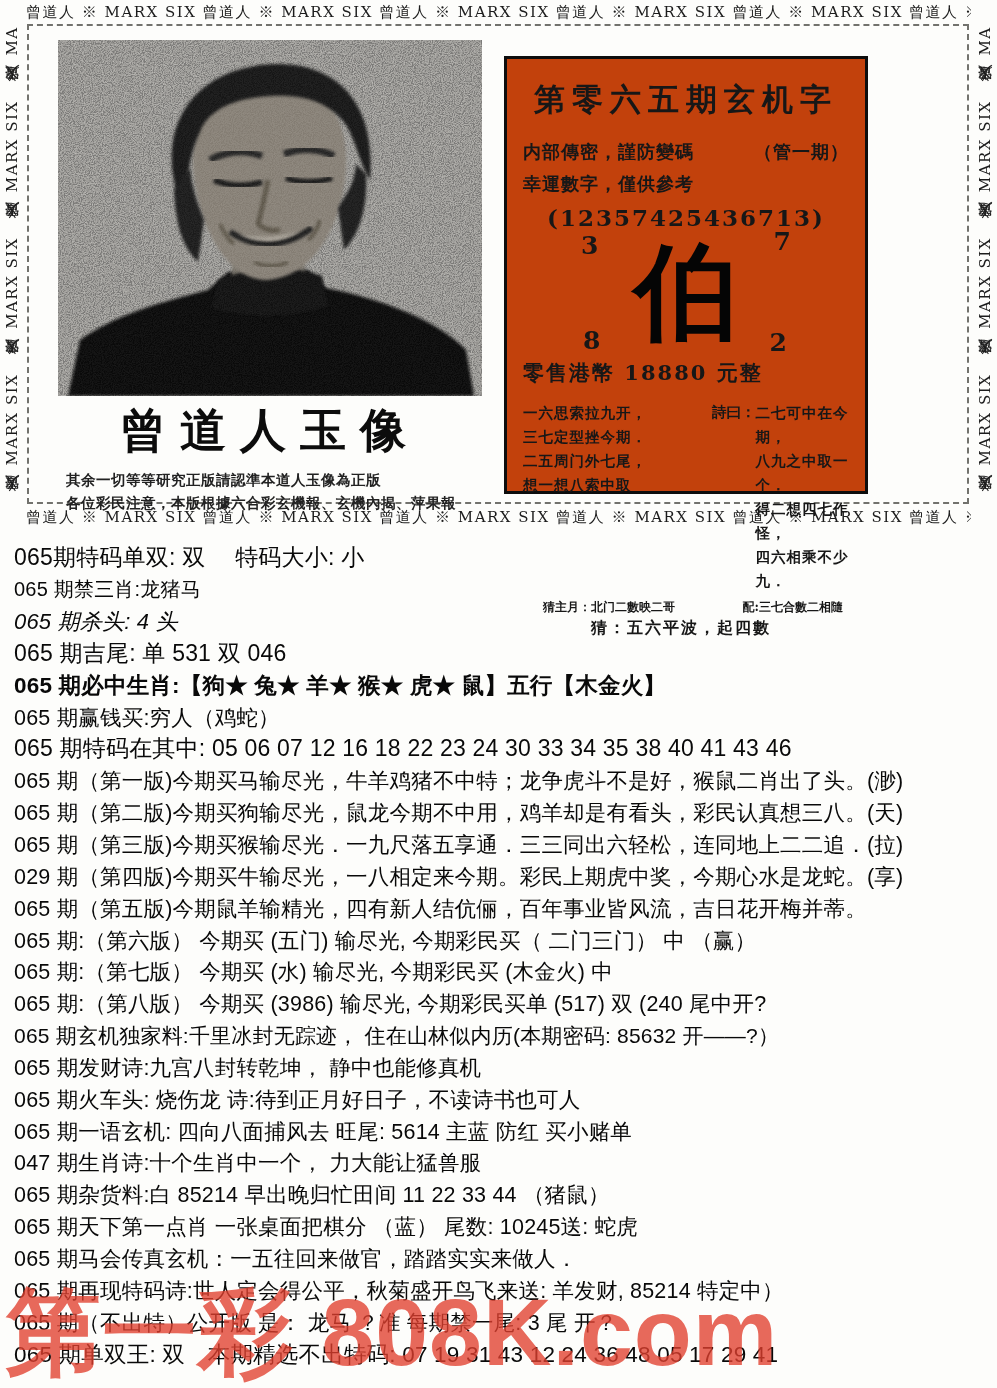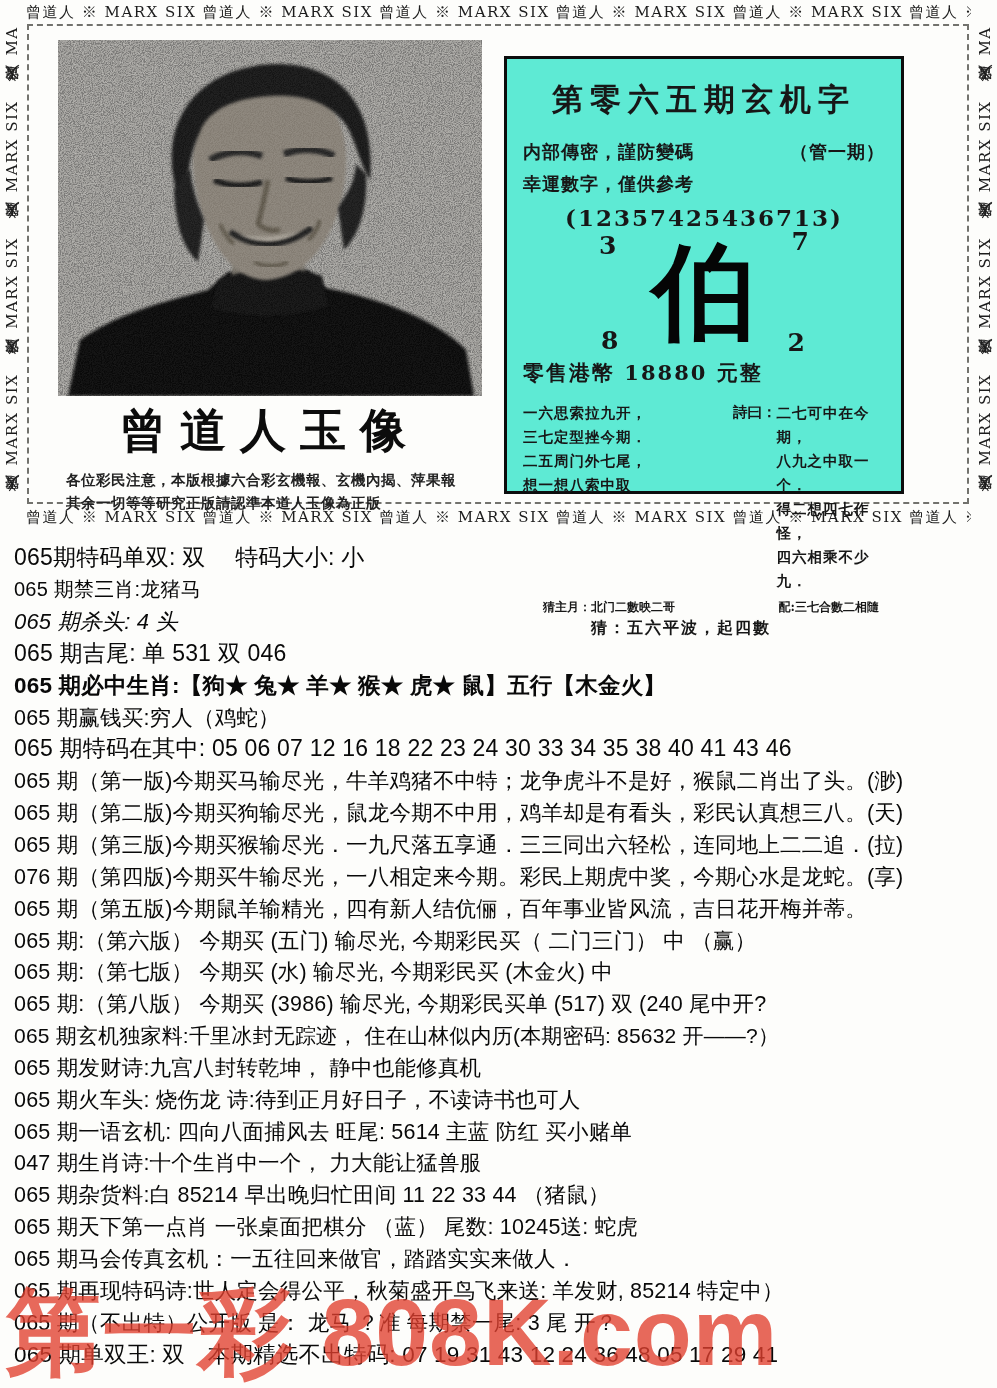--- a/index.html
+++ b/index.html
@@ -31,22 +31,22 @@
   .photo-caption{
     margin-top:4px; text-align:center; font-family:"DejaVu Serif", serif;
     font-weight:bold; font-size:46px; letter-spacing:14px; color:#0c0c0c;
   }
   .notice{ margin-top:6px; padding-left:8px;
     font-family:"DejaVu Serif", serif; font-weight:bold;
     font-size:14.5px; line-height:23px; color:#222; letter-spacing:.5px;
   }
   
   .panel{
-    position:absolute; top:56px; left:504px; width:400px; height:438px;
-    border:3px solid #0d0d0d; background:#5eead4; padding:14px 16px 8px 16px;
+    position:absolute; top:56px; left:504px; width:364px; height:438px;
+    border:3px solid #0d0d0d; background:#c2410c; padding:14px 16px 8px 16px;
     font-family:"DejaVu Serif", serif; color:#171717;
   }
   .panel-title{
     text-align:center; font-size:31px; font-weight:bold;
     letter-spacing:7px; margin-top:6px;
   }
   .panel-sub{ display:flex; justify-content:space-between;
     font-size:18px; font-weight:bold; margin-top:19px; letter-spacing:1px;}
   .panel-sub2{ font-size:18px; font-weight:bold; margin-top:8px; letter-spacing:1px;}
   .panel-lucky{ text-align:center; font-size:23px; font-weight:bold;
@@ -141,22 +141,22 @@
       <path d="M180,194 q34,16 64,-4 q-30,12 -64,4 Z" fill="#cfc8bc" filter="url(#soft)"></path>
       <path d="M162,184 q6,14 14,20" stroke="#6f6759" stroke-width="4" fill="none" filter="url(#soft)"></path>
       <path d="M262,180 q-4,14 -12,20" stroke="#6f6759" stroke-width="4" fill="none" filter="url(#soft)"></path>
 
       <path d="M196,222 q18,8 34,0" stroke="#6f6759" stroke-width="4" fill="none" filter="url(#soft)"></path>
 
       <rect x="0" y="0" width="424" height="356" fill="#777" opacity="0.18" filter="url(#grain)"></rect>
     </svg>
     <div class="photo-caption">曾道人玉像</div>
     <div class="notice">
+      <div>其余一切等等研究正版請認準本道人玉像為正版</div>
       <div>各位彩民注意，本版根據六合彩玄機報、玄機內揭、萍果報</div>
-      <div>其余一切等等研究正版請認準本道人玉像為正版</div>
     </div>
   </div>
 
   <div class="panel">
     <div class="panel-title">第零六五期玄机字</div>
     <div class="panel-sub">
       <span>内部傳密，謹防變碼</span>
       <span>（管一期）</span>
     </div>
     <div class="panel-sub2">幸運數字，僅供參考</div>
@@ -199,21 +199,21 @@
     <div class="bline">065期特码单双: 双　 特码大小: 小</div>
     <div class="bline">065 期禁三肖:龙猪马</div>
     <div class="bline">065 期杀头: 4 头</div>
     <div class="bline">065 期吉尾: 单 531 双 046</div>
     <div class="bline">065 期必中生肖:【狗★ 兔★ 羊★ 猴★ 虎★ 鼠】五行【木金火】</div>
     <div class="bline">065 期赢钱买:穷人（鸡蛇）</div>
     <div class="bline">065 期特码在其中: 05 06 07 12 16 18 22 23 24 30 33 34 35 38 40 41 43 46</div>
     <div class="bline">065 期（第一版)今期买马输尽光，牛羊鸡猪不中特；龙争虎斗不是好，猴鼠二肖出了头。(渺)</div>
     <div class="bline">065 期（第二版)今期买狗输尽光，鼠龙今期不中用，鸡羊却是有看头，彩民认真想三八。(天)</div>
     <div class="bline">065 期（第三版)今期买猴输尽光．一九尺落五享通．三三同出六轻松，连同地上二二追．(拉)</div>
-    <div class="bline">076 期（第四版)今期买牛输尽光，一八相定来今期。彩民上期虎中奖，今期心水是龙蛇。(享)</div>
+    <div class="bline">029 期（第四版)今期买牛输尽光，一八相定来今期。彩民上期虎中奖，今期心水是龙蛇。(享)</div>
     <div class="bline">065 期（第五版)今期鼠羊输精光，四有新人结伉俪，百年事业皆风流，吉日花开梅并蒂。</div>
     <div class="bline">065 期:（第六版） 今期买 (五门) 输尽光, 今期彩民买（ 二门三门） 中 （赢）</div>
     <div class="bline">065 期:（第七版） 今期买 (水) 输尽光, 今期彩民买 (木金火) 中</div>
     <div class="bline">065 期:（第八版） 今期买 (3986) 输尽光, 今期彩民买单 (517)  双 (240 尾中开?</div>
     <div class="bline">065 期玄机独家料:千里冰封无踪迹， 住在山林似内历(本期密码: 85632  开——?）</div>
     <div class="bline">065 期发财诗:九宫八封转乾坤， 静中也能修真机</div>
     <div class="bline">065 期火车头: 烧伤龙  诗:待到正月好日子，不读诗书也可人</div>
     <div class="bline">065 期一语玄机: 四向八面捕风去 旺尾: 5614 主蓝  防红  买小赌单</div>
     <div class="bline">047 期生肖诗:十个生肖中一个， 力大能让猛兽服</div>
     <div class="bline">065 期杂货料:白  85214  早出晚归忙田间  11 22 33 44 （猪鼠）</div>

